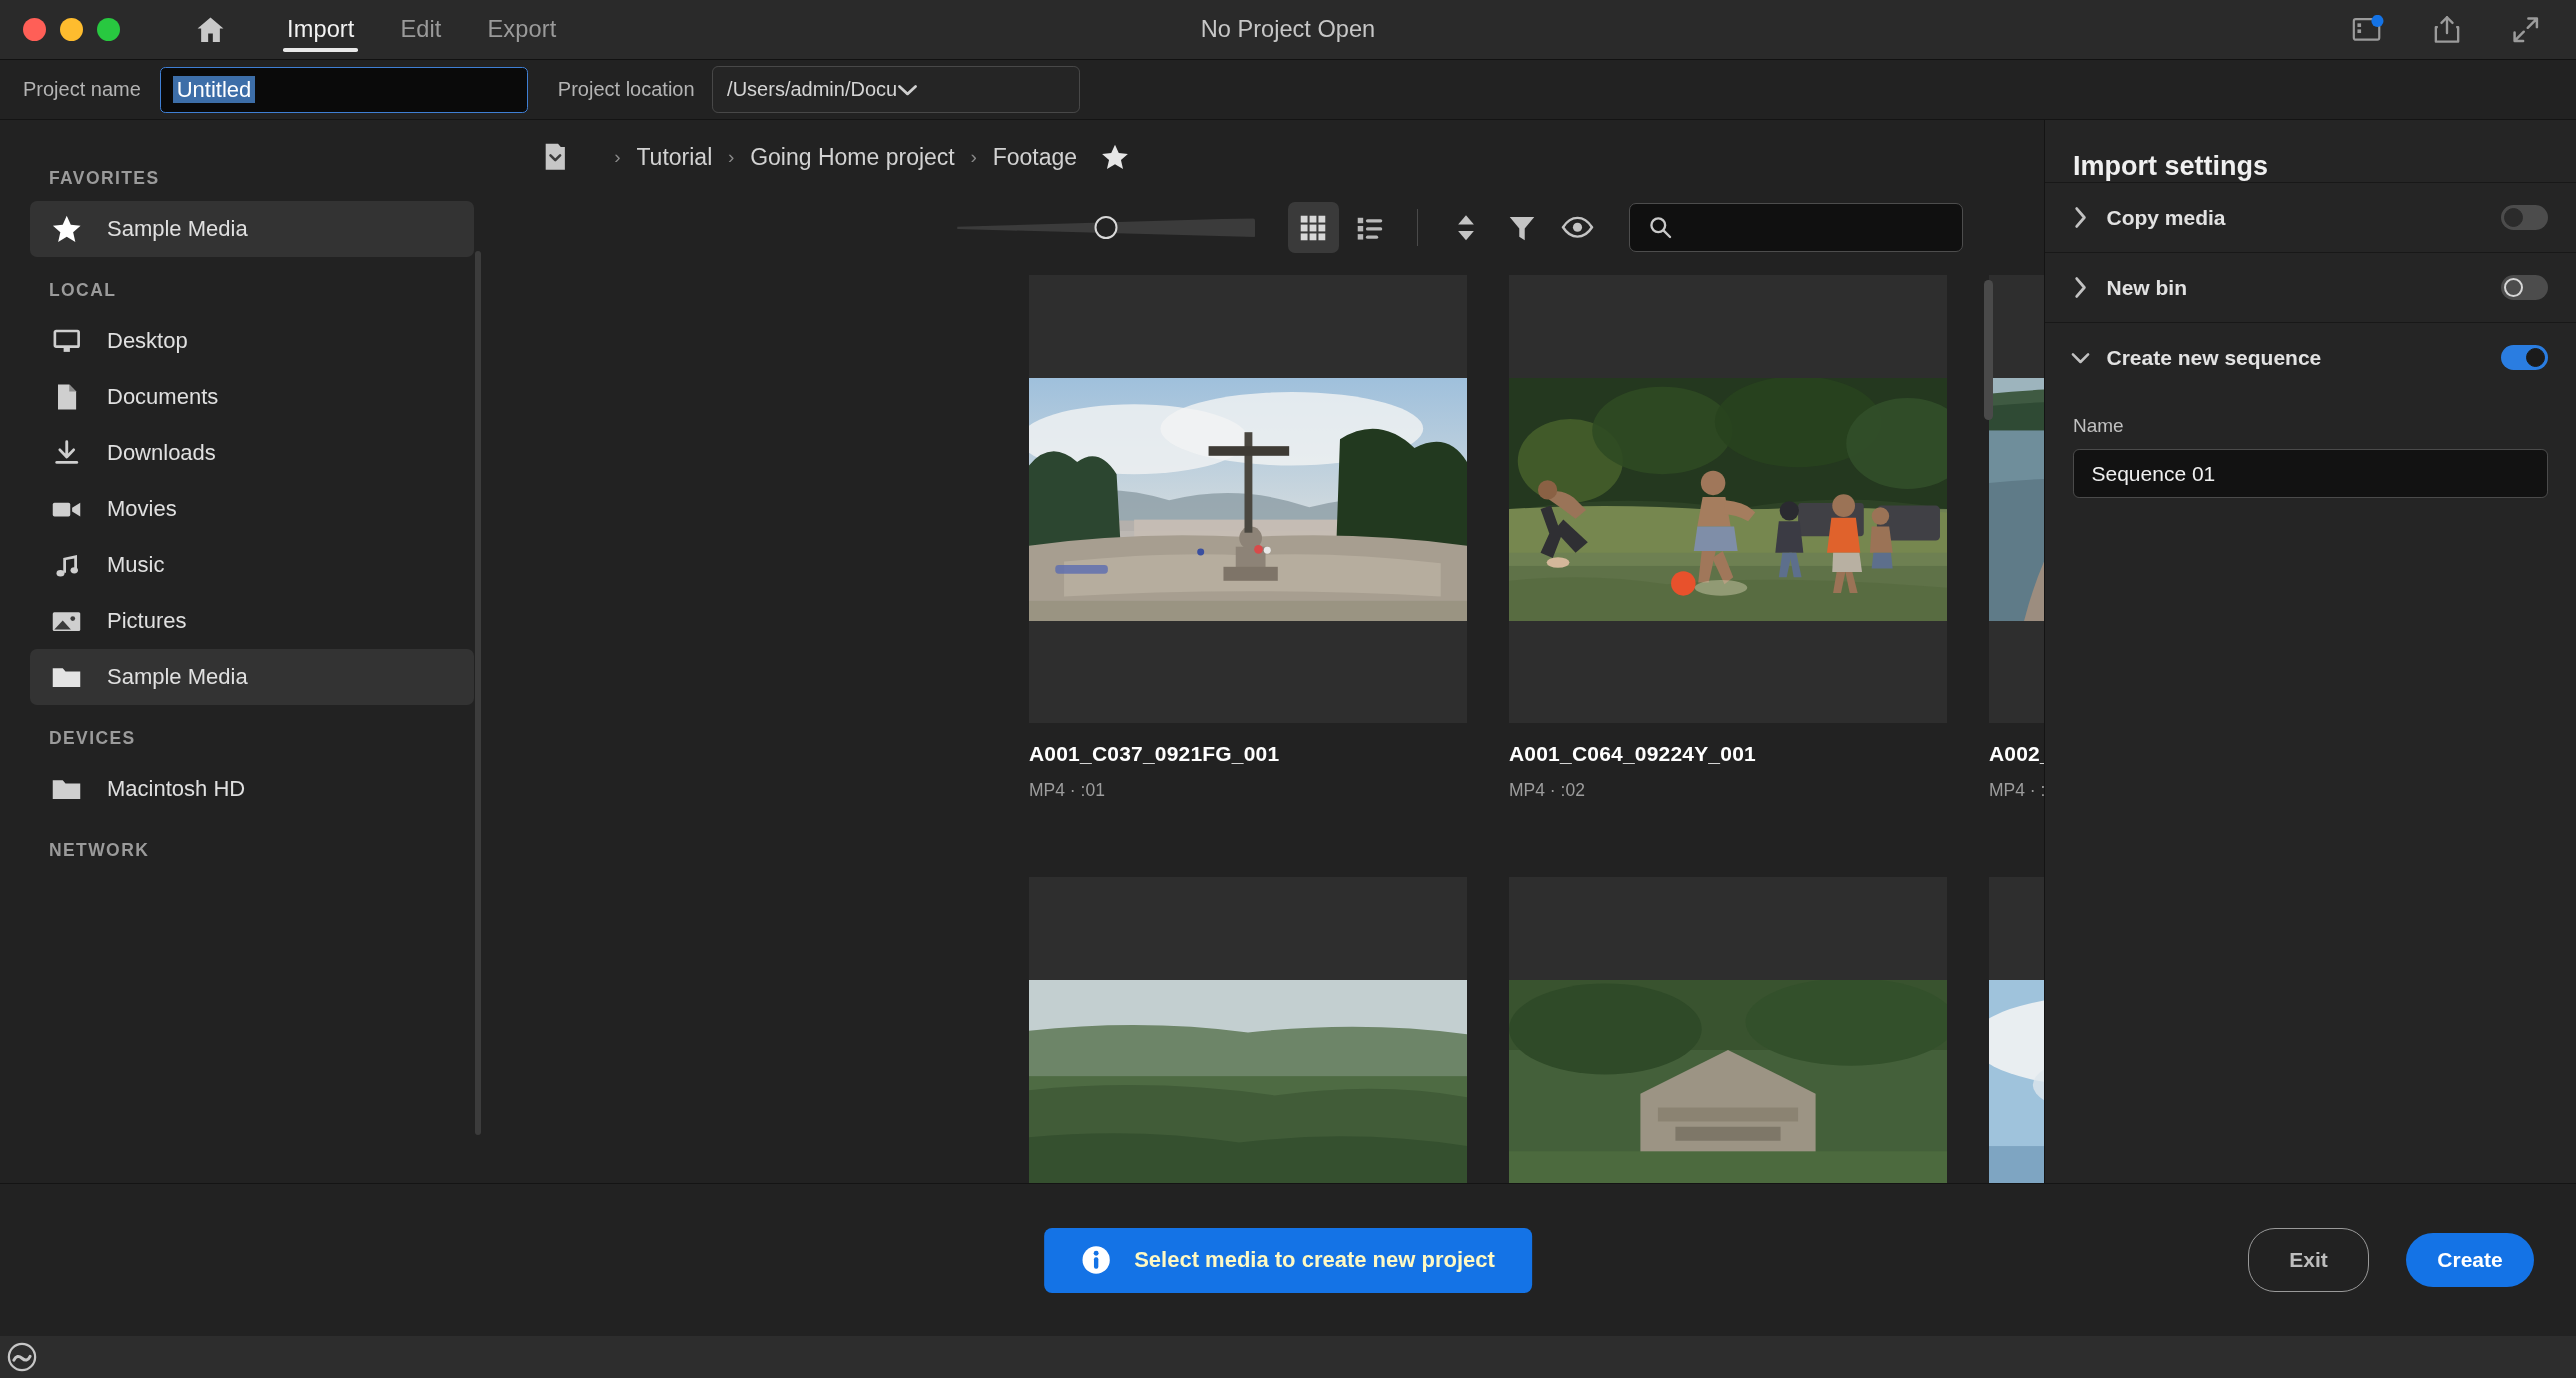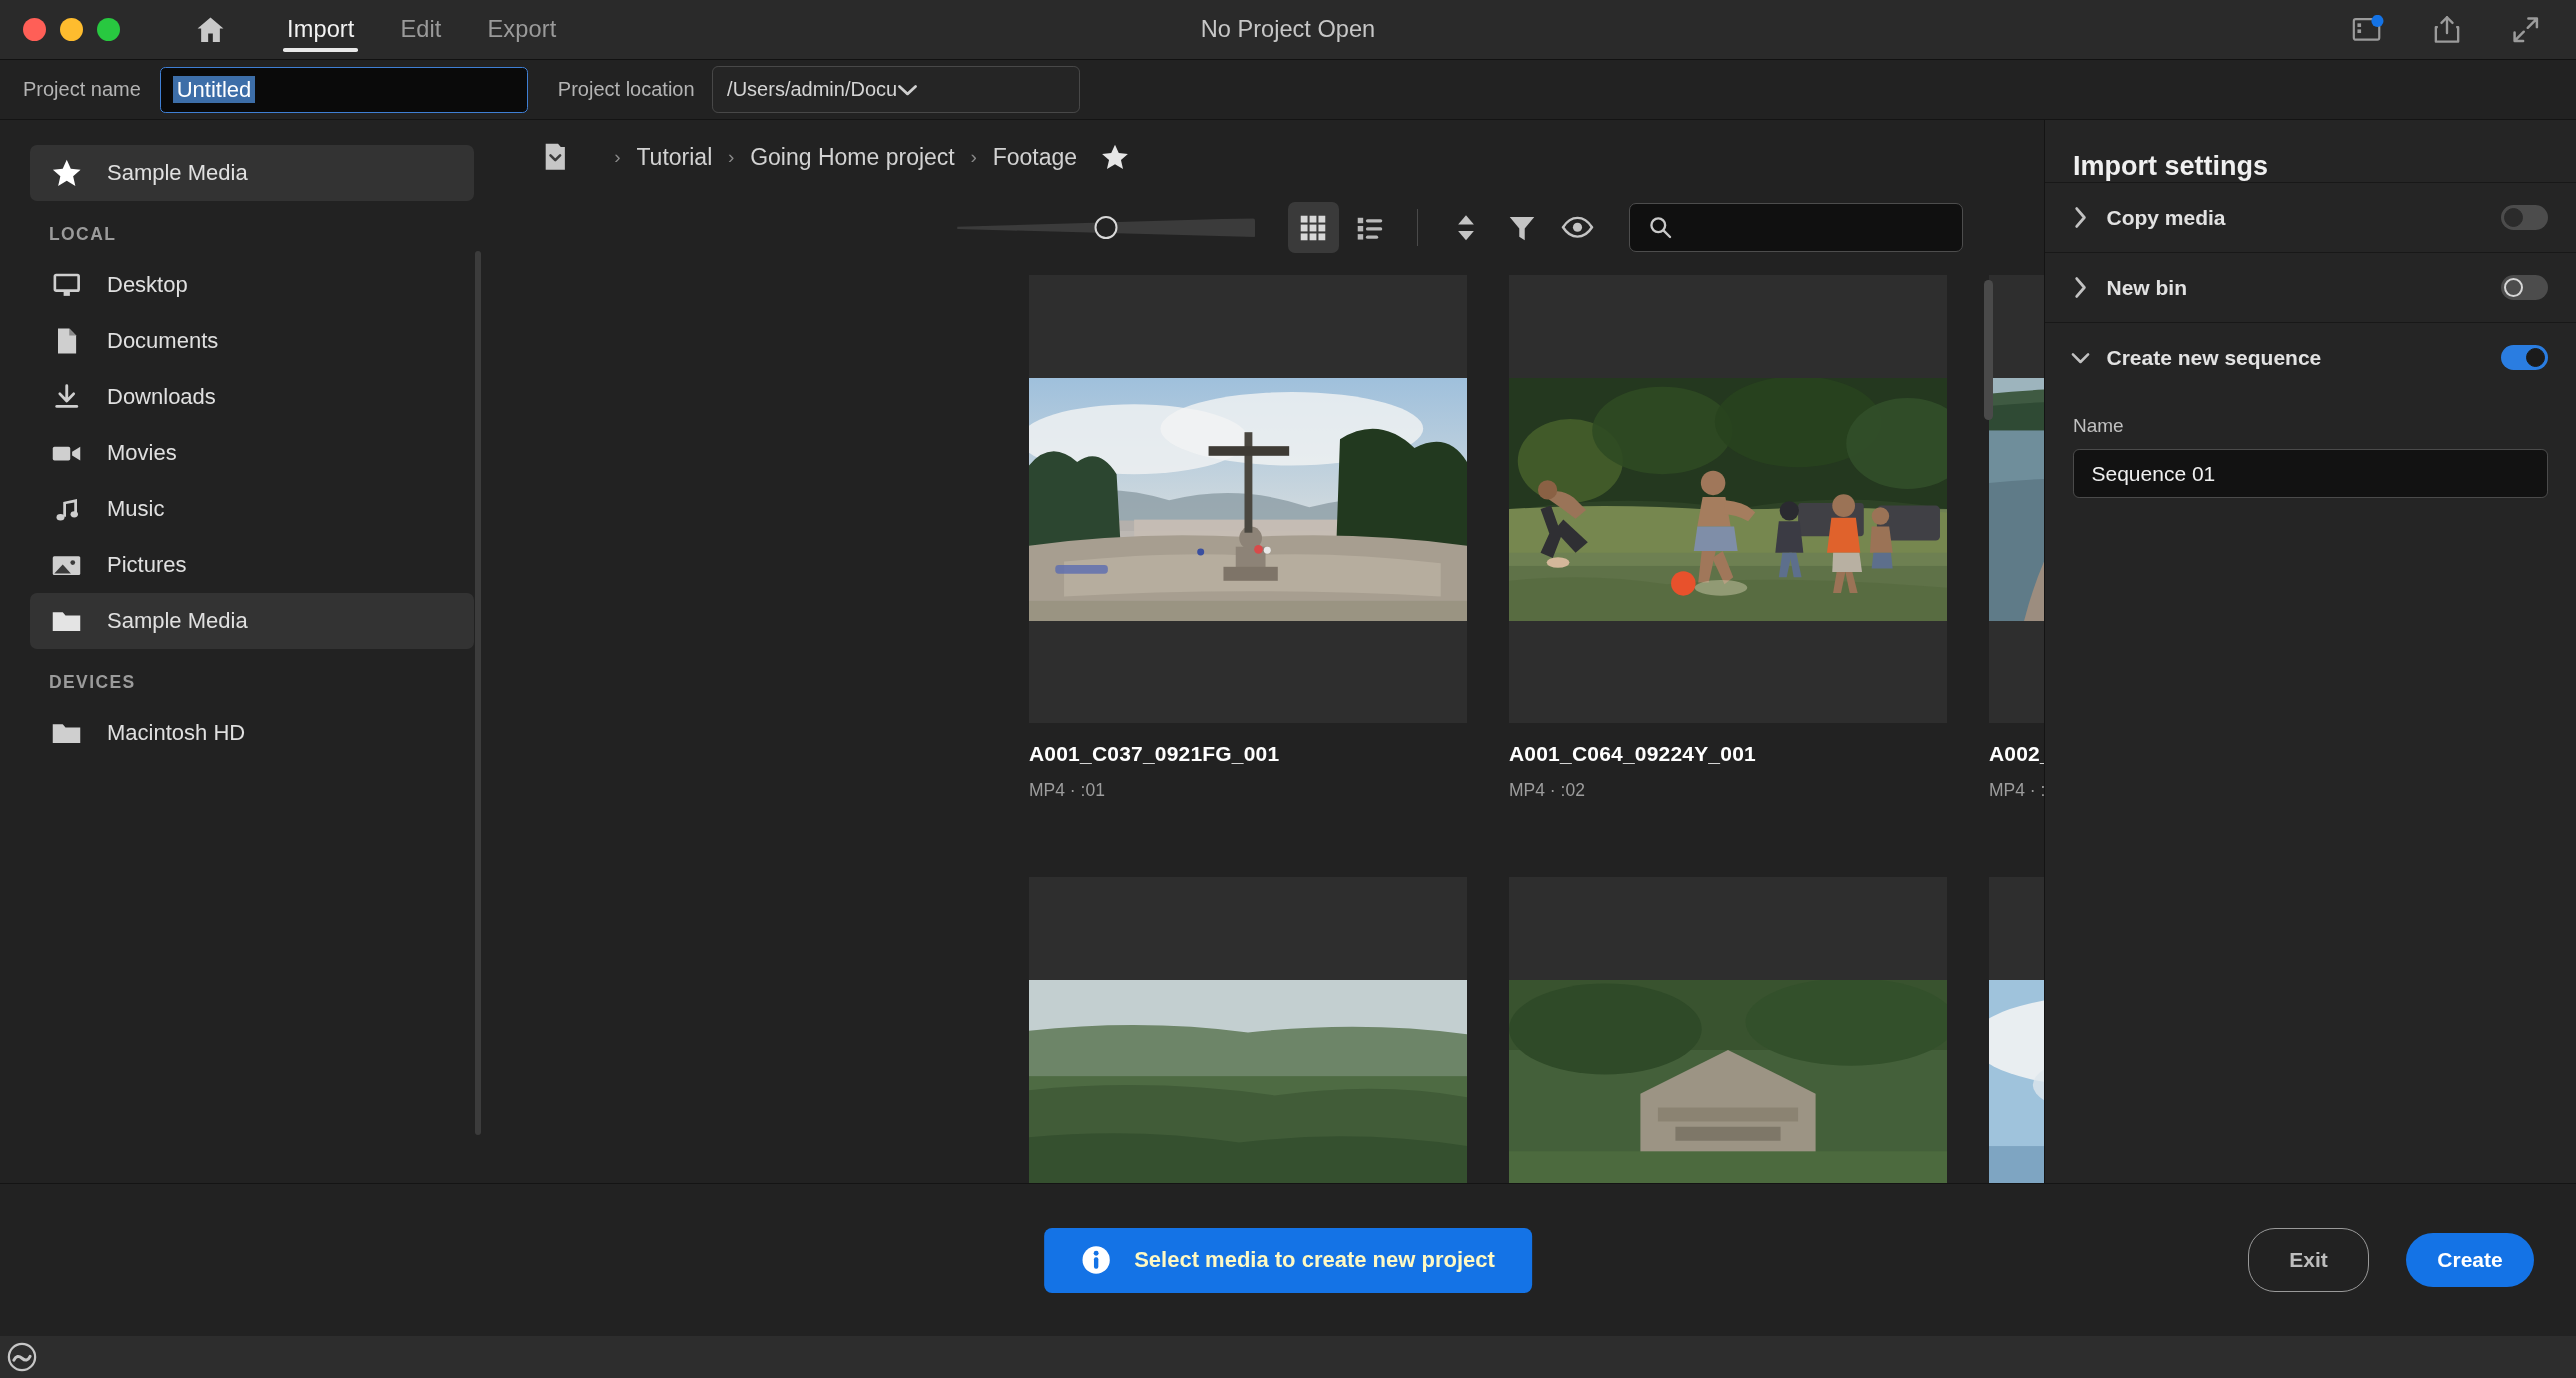--- a/index.html
+++ b/index.html
@@ -345,20 +345,21 @@
             <path d="M3 3.5 L10 10 L17 3.5" fill="none" stroke="#cfcfcf" stroke-width="2.4" stroke-linecap="round" stroke-linejoin="round"></path>
           </svg>
       </span>
     </div>
   </div>
 
   <div class="body">
 
     <div class="sidebar">
 
+      <div class="sec-head">FAVORITES</div>
       <div class="side-item sel">
         <span class="sico">
           <svg width="31.5" height="30" viewBox="0 0 24 23">
               <path fill="#ffffff" d="M12 1.4l3.1 6.9 7.5.7-5.7 5 1.7 7.4L12 17.5 5.4 21.4l1.7-7.4-5.7-5 7.5-.7z"></path>
             </svg>
         </span>
         <span class="stxt">Sample Media</span>
       </div>
 
       <div class="sec-head">LOCAL</div>
@@ -438,20 +439,21 @@
       <div class="sec-head">DEVICES</div>
       <div class="side-item">
         <span class="sico">
           <svg width="33" height="30" viewBox="0 0 26 24">
               <path fill="#cfcfcf" d="M2 5h8l2.2 2.6H24V20H2z"></path>
             </svg>
         </span>
         <span class="stxt">Macintosh HD</span>
       </div>
 
+      <div class="sec-head">NETWORK</div>
 
       <div class="side-scroll"></div>
     </div>
 
     <div class="center">
 
       <div class="crumbrow">
         <div class="crumb-folder">
           <svg width="39" height="31.5" viewBox="0 0 28 23">
             <path fill="#c6c6c6" d="M1 2h9l2 2.4h3V21H1z"></path>

